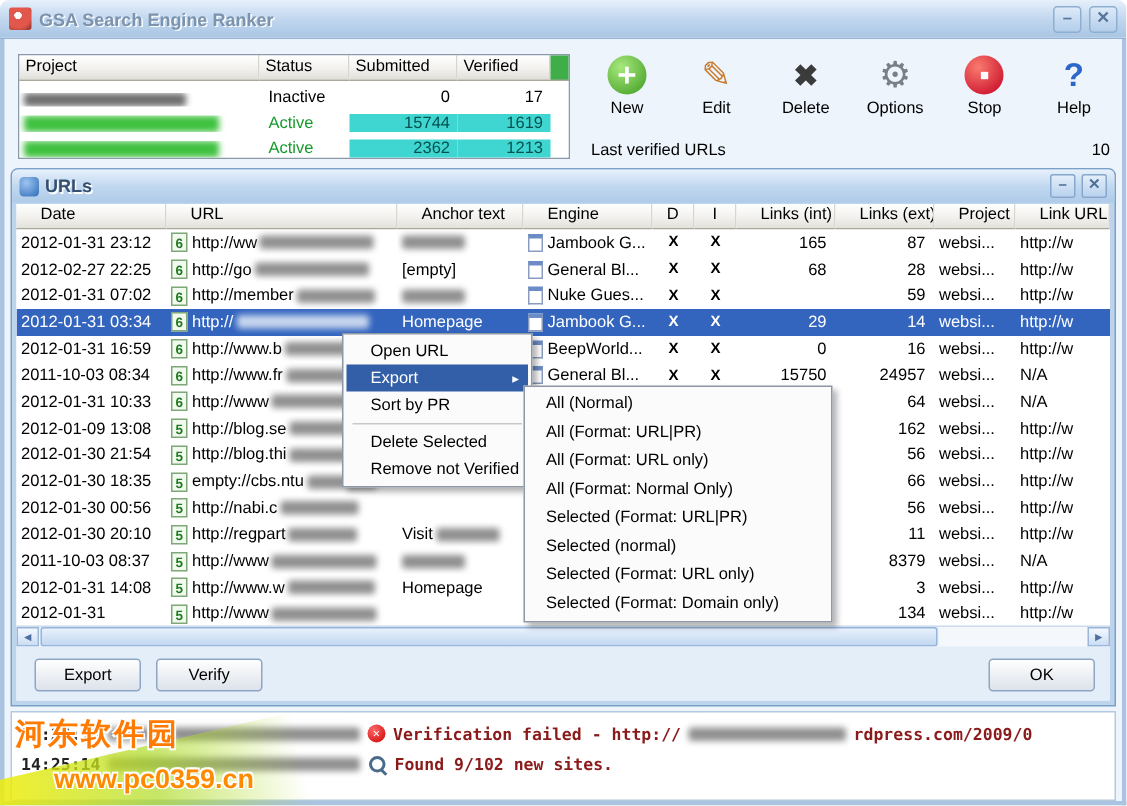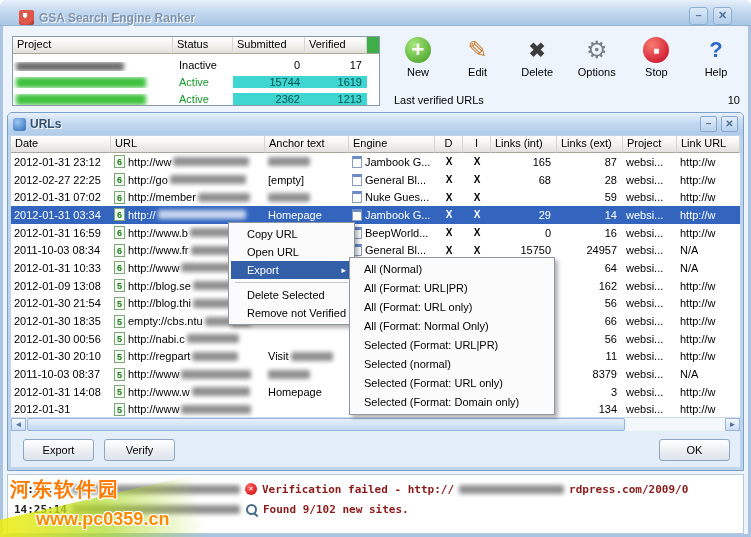--- a/index.html
+++ b/index.html
@@ -2,21 +2,21 @@
 <html><head>
 <meta charset="utf-8">
 <style>
   *{box-sizing:border-box;margin:0;padding:0}
   html,body{width:751px;height:537px;overflow:hidden}
   body{font-family:"Liberation Sans",sans-serif;font-size:11px;color:#000;background:#fff;position:relative}
   #window{position:absolute;inset:0;background:#EDF4FB;border-radius:6px 6px 0 0}
   #window::after{content:'';position:absolute;inset:26px 0 0 0;border:3px solid #A9C3E0;border-top:0;pointer-events:none;z-index:40}
 
   
-  .titlebar{position:absolute;left:0;top:0;right:0;height:26px;background:linear-gradient(#E6F0FB,#C2D7EF 50%,#A9C6E4);border-radius:6px 6px 0 0;border-bottom:1px solid #93B2D4;display:flex;align-items:flex-end;padding:0 19px;gap:5px}
+  .titlebar{position:absolute;left:0;top:0;right:0;height:26px;background:linear-gradient(#E6F0FB,#C2D7EF 50%,#A9C6E4);border-radius:6px 6px 0 0;border-bottom:1px solid #93B2D4;display:flex;align-items:center;padding:0 6px;gap:5px}
   .appicon{width:15px;height:15px;border-radius:2px;background:radial-gradient(circle at 40% 35%,#fff 0 18%,#E2574C 19% 62%,#8C2B22);flex:none}
   .title-text{flex:1;font-weight:bold;font-size:12px;color:#7C93AE;text-shadow:1px 1px 0 #fff}
   .capbtn{width:19px;height:18px;border-radius:3px;background:linear-gradient(#DCEAF8,#B3CDEA);border:1px solid #8FAFD1;color:#56759B;font-weight:bold;text-align:center;line-height:15px;font-size:11px;flex:none}
 
   
   .project-table{position:absolute;left:12px;top:36px;width:368px;background:#fff;border:1px solid #8A9AAB}
   .pthead{display:flex;height:17px}
   .pth{background:linear-gradient(#fff,#F2F1EE 55%,#E2DFD9);border-right:1px solid #D8D5CF;border-bottom:1px solid #ACA899;padding:1px 4px;white-space:nowrap;overflow:hidden}
   .pc0{width:160px}.pc1{width:60px}.pc2{width:72px}.pc3{width:62px}
   .pacc{width:12px;background:#3FAE49;border-right:none}
@@ -50,21 +50,21 @@
   .lastrow{position:absolute;left:394px;top:94px;width:346px;display:flex;justify-content:space-between}
 
   
   .urlswin{position:absolute;left:7px;top:112px;width:737px;height:359px;background:#BDD4EC;border:1px solid #7BA0C7;border-radius:5px 5px 0 0}
   .utitlebar{height:22px;background:linear-gradient(#E7F1FC,#C2D8F0 50%,#AECBE9);border-radius:4px 4px 0 0;display:flex;align-items:center;padding:0 5px;gap:4px}
   .uicon{width:13px;height:13px;border-radius:3px;background:radial-gradient(circle at 35% 30%,#9CC4F0,#2E6CB8);flex:none}
   .utitle{flex:1;font-weight:bold;font-size:12px;color:#34506E;text-shadow:1px 1px 0 #fff}
   .ucap{width:17px;height:16px;border-radius:2px;background:linear-gradient(#E3EEFA,#B9D2EE);border:1px solid #87A8CC;color:#4E6E94;font-size:10px;font-weight:bold;text-align:center;line-height:13px;flex:none}
   .urlsclient{position:absolute;left:3px;right:3px;top:23px;bottom:3px;background:#fff}
   .uheader{position:absolute;left:0;right:0;top:0;height:17px;display:flex}
-  .uh{background:linear-gradient(#fff,#F2F1EE 55%,#E3E1DB);border-right:1px solid #D8D5CE;border-bottom:1px solid #A9A69C;padding:1px 4px;white-space:nowrap;overflow:hidden}
+  .uh{background:linear-gradient(#fff,#F2F1EE 55%,#E3E1DB);border-right:1px solid #D8D5CE;border-bottom:1px solid #A9A69C;padding:1px 16px;white-space:nowrap;overflow:hidden}
   .uh.c4,.uh.c5{text-align:center;padding:1px 0}
   .c0{width:100px}.c1{width:154px}.c2{width:84px}.c3{width:86px}.c4{width:28px}.c5{width:28px}
   .c6{width:66px}.c7{width:66px}.c8{width:54px}.c9{flex:1;min-width:0}
   .urows{position:absolute;left:0;right:0;top:17px;bottom:50px;overflow:hidden;background:#fff}
   .urow{display:flex;height:17.7px;align-items:center}
   .uc{display:flex;align-items:center;overflow:hidden;white-space:nowrap;padding:0 3px;height:100%}
   .uc.num{justify-content:flex-end;padding-right:6px}
   .uc.ctr{justify-content:center;font-weight:bold;font-size:10px}
   .urow.sel{background:#3365BF;color:#fff}
   .prbadge{display:inline-block;width:11px;height:13px;background:#F2FAEF;border:1px solid #7FA878;color:#1F7A1F;font-size:9px;font-weight:bold;line-height:12px;text-align:center;margin-right:3px;flex:none}
@@ -487,28 +487,28 @@
       <div class="btnstrip">
         <span class="btn btn-export">Export</span>
         <span class="btn btn-verify">Verify</span>
         <span class="btn btn-ok">OK</span>
       </div>
     </div>
   </div>
 
   <div class="ctxmenu" id="context-menu">
       <div class="mitem">
-        <span>Copy URL</span>
-      </div>
-      <div class="mitem">
         <span>Open URL</span>
       </div>
       <div class="mitem hl">
         <span>Export</span>
         <span class="marrow">▸</span>
+      </div>
+      <div class="mitem">
+        <span>Sort by PR</span>
       </div>
       <div class="msep"></div>
       <div class="mitem">
         <span>Delete Selected</span>
       </div>
       <div class="mitem">
         <span>Remove not Verified</span>
       </div>
     </div>
   <div class="submenu" id="export-submenu">

